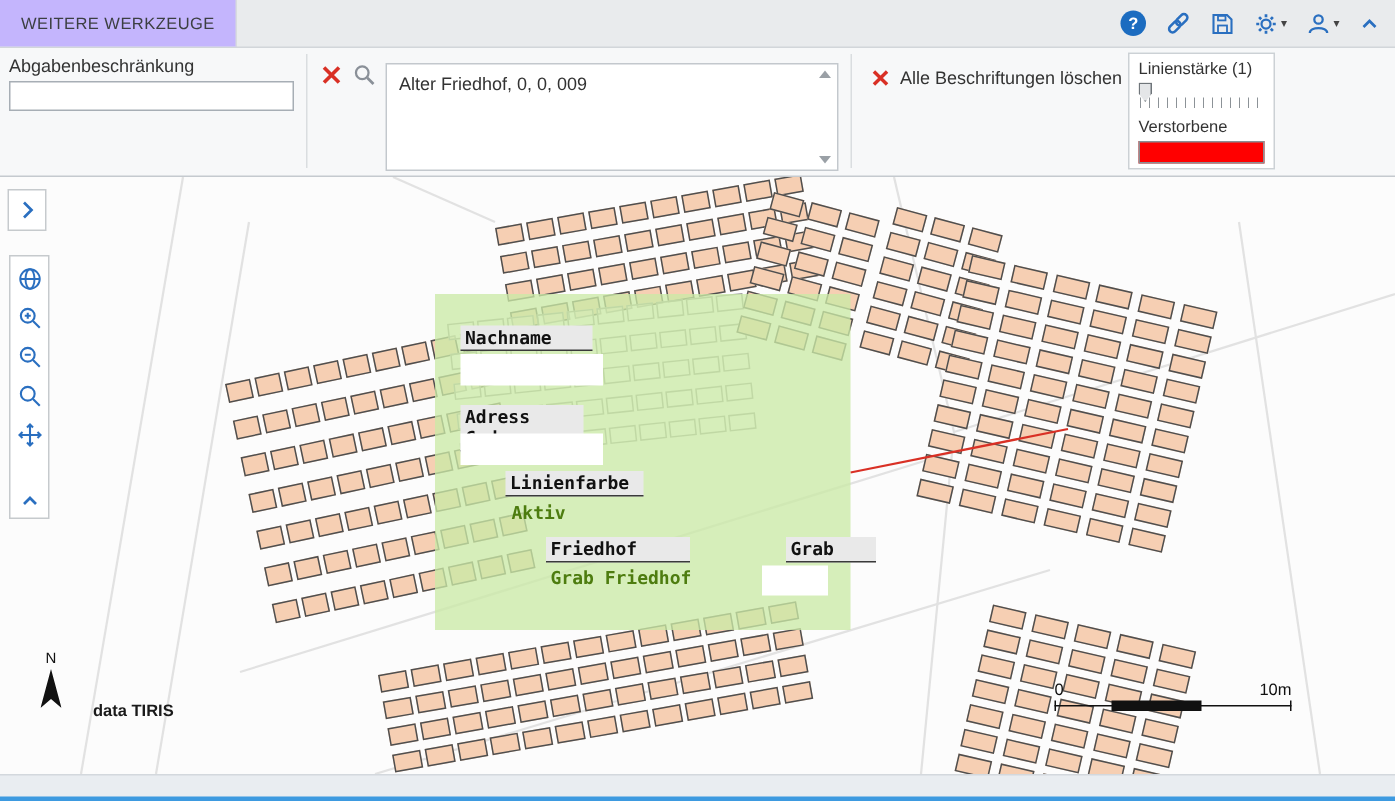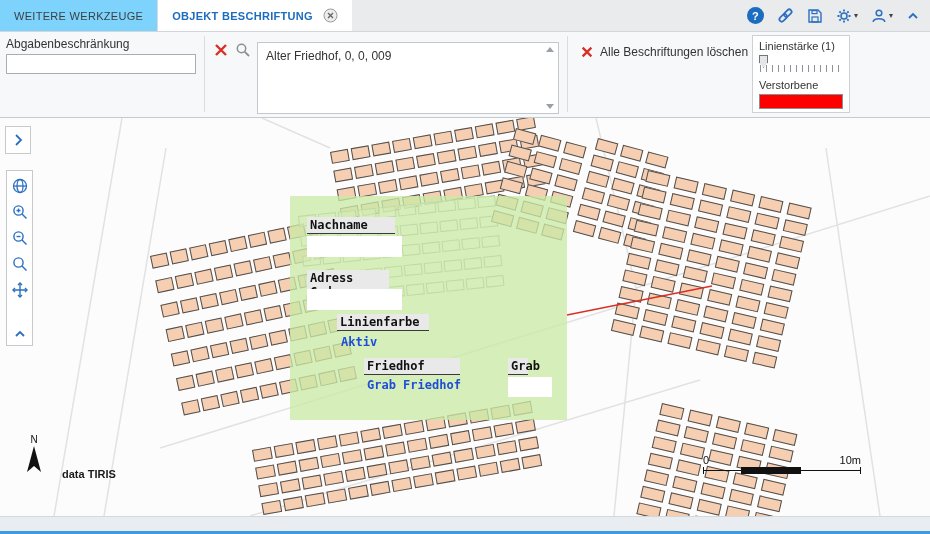--- a/index.html
+++ b/index.html
@@ -3,21 +3,21 @@
 <meta charset="utf-8">
 <style>
   * { box-sizing: border-box; }
   html,body { margin:0; padding:0; }
   body { font-family:"Liberation Sans",sans-serif; background:#fff; }
   .app { position:relative; width:930px; height:534px; overflow:hidden; background:#fff; }
 
   
   .tabbar { position:absolute; top:0; left:0; right:0; height:32px; background:#e9ebed; display:flex; align-items:stretch; border-bottom:1px solid #d2d6da; }
   .tab { display:flex; align-items:center; padding:0 14px; font-size:11px; letter-spacing:.3px; cursor:default; }
-  .tab.inactive { background:#7dd3fc; color:#3c3f42; border-right:1px solid #d8dbde; }
+  .tab.inactive { background:#c4b5fd; color:#3c3f42; border-right:1px solid #d8dbde; }
   .tab.active { background:#ffffff; color:var(--accent); font-weight:bold; }
   .tab .closer { margin-left:10px; display:flex; }
   .header-icons { margin-left:auto; display:flex; align-items:center; gap:13px; padding-right:10px; }
   .hicon { display:flex; align-items:center; cursor:pointer; }
   .help-circle { width:17px; height:17px; border-radius:50%; background:var(--accent); color:#fff; font-size:11px; font-weight:bold; display:flex; align-items:center; justify-content:center; }
   .caret-glyph { font-size:8px; color:#444; margin-left:2px; }
 
   
   .toolbar { position:absolute; top:32px; left:0; right:0; height:86px; background:#f7f8f9; border-bottom:1px solid #c5cacf; display:flex; padding:3px 6px 4px 6px; }
   .tcol1 { width:190px; display:flex; flex-direction:column; }
@@ -50,21 +50,21 @@
   .cluster.outline .ccell { background:rgba(255,255,255,.55); border-color:#9d9d9d; }
 
   .expander { position:absolute; left:5px; top:8px; width:26px; height:28px; background:#fff; border:1px solid #c6cacd; display:flex; align-items:center; justify-content:center; cursor:pointer; z-index:5; }
   .maptools { position:absolute; left:6px; top:52px; width:27px; background:#fff; border:1px solid #c6cacd; display:flex; flex-direction:column; align-items:center; gap:8px; padding:6px 0; z-index:5; }
   .mtool { display:flex; cursor:pointer; }
   .mtool.last { margin-top:22px; }
 
   .labelbox { position:absolute; left:290px; top:78px; width:277px; height:224px; z-index:4; }
   .chip { position:absolute; background:#e9e9e9; border-bottom:1px solid #3a3a3a; font:bold 12px "DejaVu Sans Mono",monospace; color:#111; padding:1px 3px; }
   .whitebox { position:absolute; background:#fff; }
-  .lval { position:absolute; font:bold 12px "DejaVu Sans Mono",monospace; color:#1d4ed8; white-space:nowrap; }
+  .lval { position:absolute; font:bold 12px "DejaVu Sans Mono",monospace; color:#4d7c0f; white-space:nowrap; }
 
   .north { position:absolute; left:26px; top:316px; z-index:5; display:flex; flex-direction:column; align-items:center; width:16px; }
   .north .nlabel { font-size:10px; color:#111; margin-bottom:1px; }
   .attribution { position:absolute; left:62px; top:350px; z-index:5; font-size:11px; font-weight:bold; color:#1a1a1a; }
   .scalebar { position:absolute; left:703px; top:336px; width:158px; z-index:5; }
   .scalebar .slabels { display:flex; justify-content:space-between; font-size:11px; color:#111; }
   .scalebar .bar { position:relative; height:7px; margin-top:1px; }
   .scalebar .line { position:absolute; left:0; right:0; top:3px; height:1px; background:#111; }
   .scalebar .tickL { position:absolute; left:0; top:0; width:1px; height:7px; background:#111; }
   .scalebar .tickR { position:absolute; right:0; top:0; width:1px; height:7px; background:#111; }
@@ -75,29 +75,20 @@
   .bluebar { position:absolute; left:0; right:0; bottom:0; height:3px; background:#3d9ae0; }
 </style>
 </head>
 <body>
 
 <div class="app">
 
   <div class="tabbar">
     <div class="tab inactive">
       <span>WEITERE WERKZEUGE</span>
-    </div>
-    <div class="tab active">
-      <span>OBJEKT BESCHRIFTUNG</span>
-      <span class="closer">
-        <svg width="15" height="15" viewBox="0 0 15 15">
-            <circle cx="7.5" cy="7.5" r="6.5" fill="#ededed" stroke="#9a9a9a"></circle>
-            <path d="M5 5 L10 10 M10 5 L5 10" stroke="#666" stroke-width="1.4"></path>
-          </svg>
-      </span>
     </div>
     <div class="header-icons">
       <span class="hicon">
           <span class="help-circle">?</span>
         </span>
       <span class="hicon">
         <svg width="17" height="17" viewBox="0 0 16 16">
             <g fill="none" stroke="#2a6fc0" stroke-width="1.6" transform="rotate(-45 8 8)">
               <rect x="0.8" y="5.8" width="8.2" height="4.4" rx="2.2"></rect>
               <rect x="7" y="5.8" width="8.2" height="4.4" rx="2.2"></rect>
@@ -713,21 +704,21 @@
     </div>
 
     <div class="labelbox" style="background: rgba(203, 233, 166, 0.78);">
       <span class="chip" style="left:17px; top:21px; width:88px;">Nachname</span>
       <span class="whitebox" style="left:17px; top:40px; width:95px; height:21px;"></span>
       <span class="chip" style="left:17px; top:74px; width:82px;">Adress Code</span>
       <span class="whitebox" style="left:17px; top:93px; width:95px; height:21px;"></span>
       <span class="chip" style="left:47px; top:118px; width:92px;">Linienfarbe</span>
       <span class="lval" style="left:51px; top:139px;">Aktiv</span>
       <span class="chip" style="left:74px; top:162px; width:96px;">Friedhof</span>
-      <span class="chip" style="left:218px; top:162px; width:20px;">Grab</span>
+      <span class="chip" style="left:234px; top:162px; width:60px;">Grab</span>
       <span class="lval" style="left:77px; top:182px;">Grab Friedhof</span>
       <span class="whitebox" style="left:218px; top:181px; width:44px; height:20px;"></span>
     </div>
 
     <div class="north">
       <span class="nlabel">N</span>
       <svg width="14" height="26" viewBox="0 0 14 26">
           <polygon points="7,0 14,26 7,20 0,26" fill="#111"></polygon>
         </svg>
     </div>

